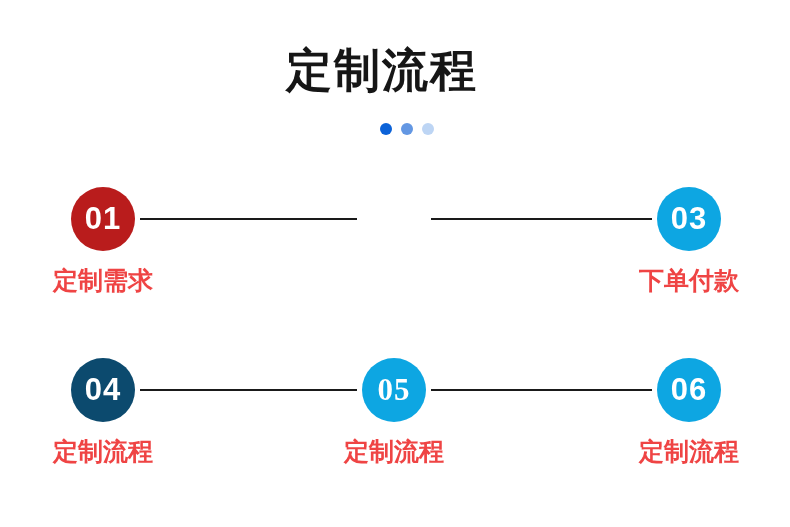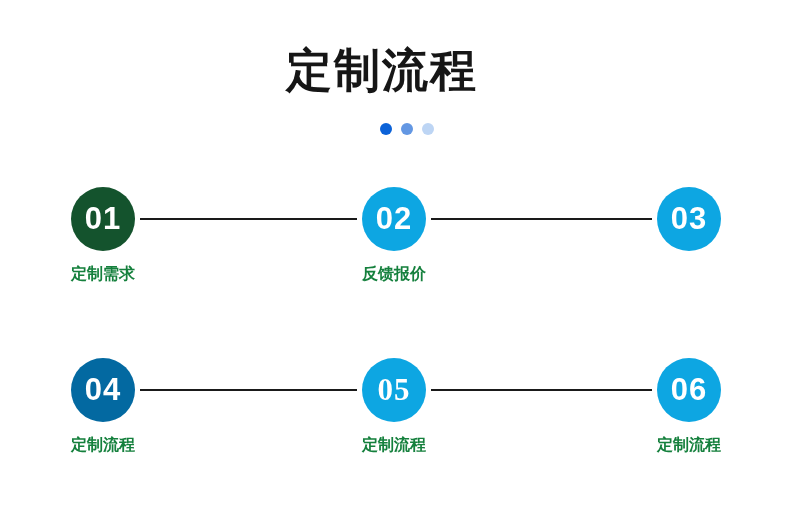--- a/index.html
+++ b/index.html
@@ -49,23 +49,23 @@
     justify-content: center;
   }
   .step .num {
     color: #ffffff;
     font-size: 31px;
     font-weight: 700;
     letter-spacing: 1px;
   }
   .step .label {
     margin-top: 13px;
-    font-size: 16px;
+    font-size: 25px;
     font-weight: 700;
-    color: #15803d;
+    color: #ef4444;
     white-space: nowrap;
   }
   .connector {
     position: absolute;
     height: 1.5px;
     background: #1a1a1a;
   }
   
   .s0 { left: 13px;  top: 187px; }
   .s1 { left: 304px; top: 187px; }
@@ -90,41 +90,36 @@
     <span class="dot" style="background-color: rgb(99, 151, 227);"></span>
     <span class="dot" style="background-color: rgb(189, 213, 244);"></span>
   </div>
 
   <div class="connector c0" style="background-color: rgb(26, 26, 26);"></div>
   <div class="connector c1" style="background-color: rgb(26, 26, 26);"></div>
   <div class="connector c2" style="background-color: rgb(26, 26, 26);"></div>
   <div class="connector c3" style="background-color: rgb(26, 26, 26);"></div>
 
   <div class="step s0">
-    <div class="circle" style="background-color: #14532d;">
+    <div class="circle" style="background-color: #b91c1c;">
       <span class="num">01</span>
     </div>
     <div class="label">定制需求</div>
   </div>
 
-  <div class="step s1">
-    <div class="circle" style="background-color: rgb(13, 166, 226);">
-      <span class="num">02</span>
-    </div>
-    <div class="label">反馈报价</div>
-  </div>
 
   <div class="step s2">
     <div class="circle" style="background-color: rgb(13, 166, 226); justify-content: center;">
       <span class="num">03</span>
     </div>
+    <div class="label">下单付款</div>
   </div>
 
   <div class="step s3">
-    <div class="circle" style="background-color: #0369a1;">
+    <div class="circle" style="background-color: #0c4a6e;">
       <span class="num">04</span>
     </div>
     <div class="label">定制流程</div>
   </div>
 
   <div class="step s4">
     <div class="circle" style="background-color: rgb(13, 166, 226);">
       <span class="num">05</span>
     </div>
     <div class="label">定制流程</div>

